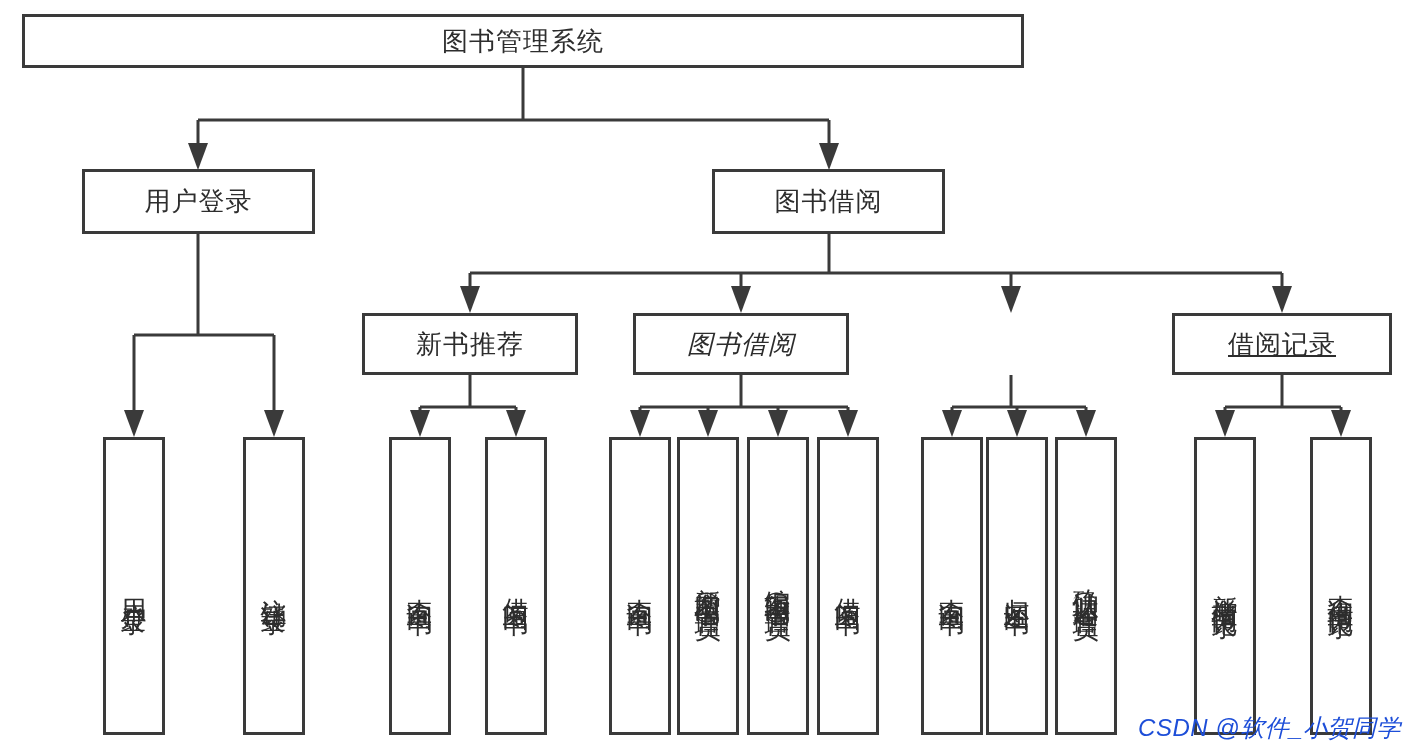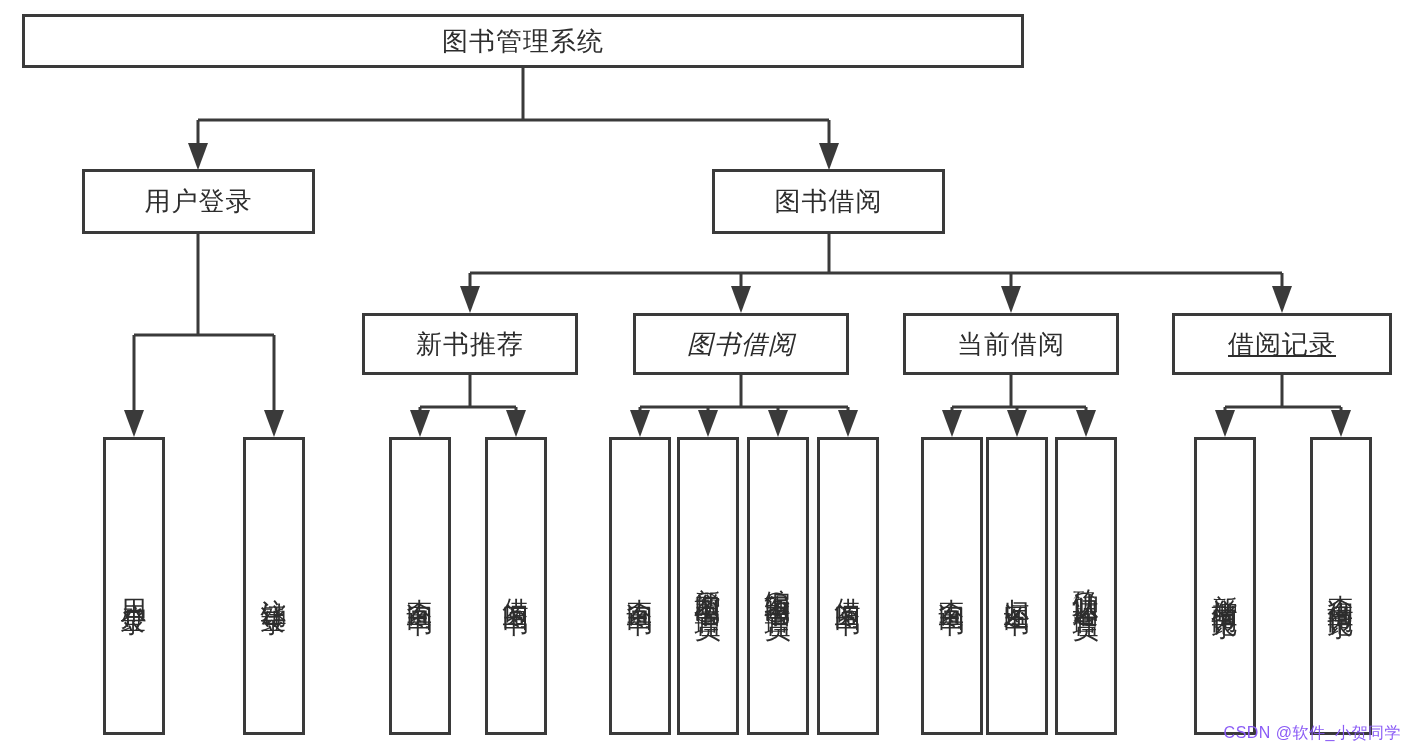--- a/index.html
+++ b/index.html
@@ -29,24 +29,25 @@
     writing-mode:vertical-rl;
     text-orientation:mixed;
     font-size:26px;
     letter-spacing:4px;
     line-height:1;
   }
   .watermark{
     position:absolute;
     right:4px;bottom:3px;
     z-index:3;
-    font-size:16px;
-    color:#8b5cf6;
+    font-size:24px;
+    color:#1d4ed8;
     letter-spacing:0.5px;
     white-space:nowrap;
+    font-style:italic;
   }
 </style>
 </head>
 <body>
 
 <div id="canvas">
 
   <svg id="connectors" width="1405" height="747" viewBox="0 0 1405 747">
     <g stroke="#3a3a3a" stroke-width="3" fill="none">
       <path d="M523 68 V120 M198 120 H829 M198 120 V145 M829 120 V145"></path>
@@ -90,23 +91,20 @@
   <div class="node lvl2" style="left:712px;">
     <span class="hlabel">图书借阅</span>
   </div>
 
   <div class="node lvl3" style="left:362px;width:216px;">
     <span class="hlabel">新书推荐</span>
   </div>
   <div class="node lvl3" style="left:633px;width:216px;font-style:italic;">
     <span class="hlabel">图书借阅</span>
   </div>
-  <div class="node lvl3" style="left:903px;width:216px;">
-    <span class="hlabel">当前借阅</span>
-  </div>
   <div class="node lvl3" style="left:1172px;width:220px;text-decoration:underline;">
     <span class="hlabel">借阅记录</span>
   </div>
 
   <div class="node leaf" style="left:103px;">
     <span class="vlabel">用户登录</span>
   </div>
   <div class="node leaf" style="left:243px;">
     <span class="vlabel">注销登录</span>
   </div>

